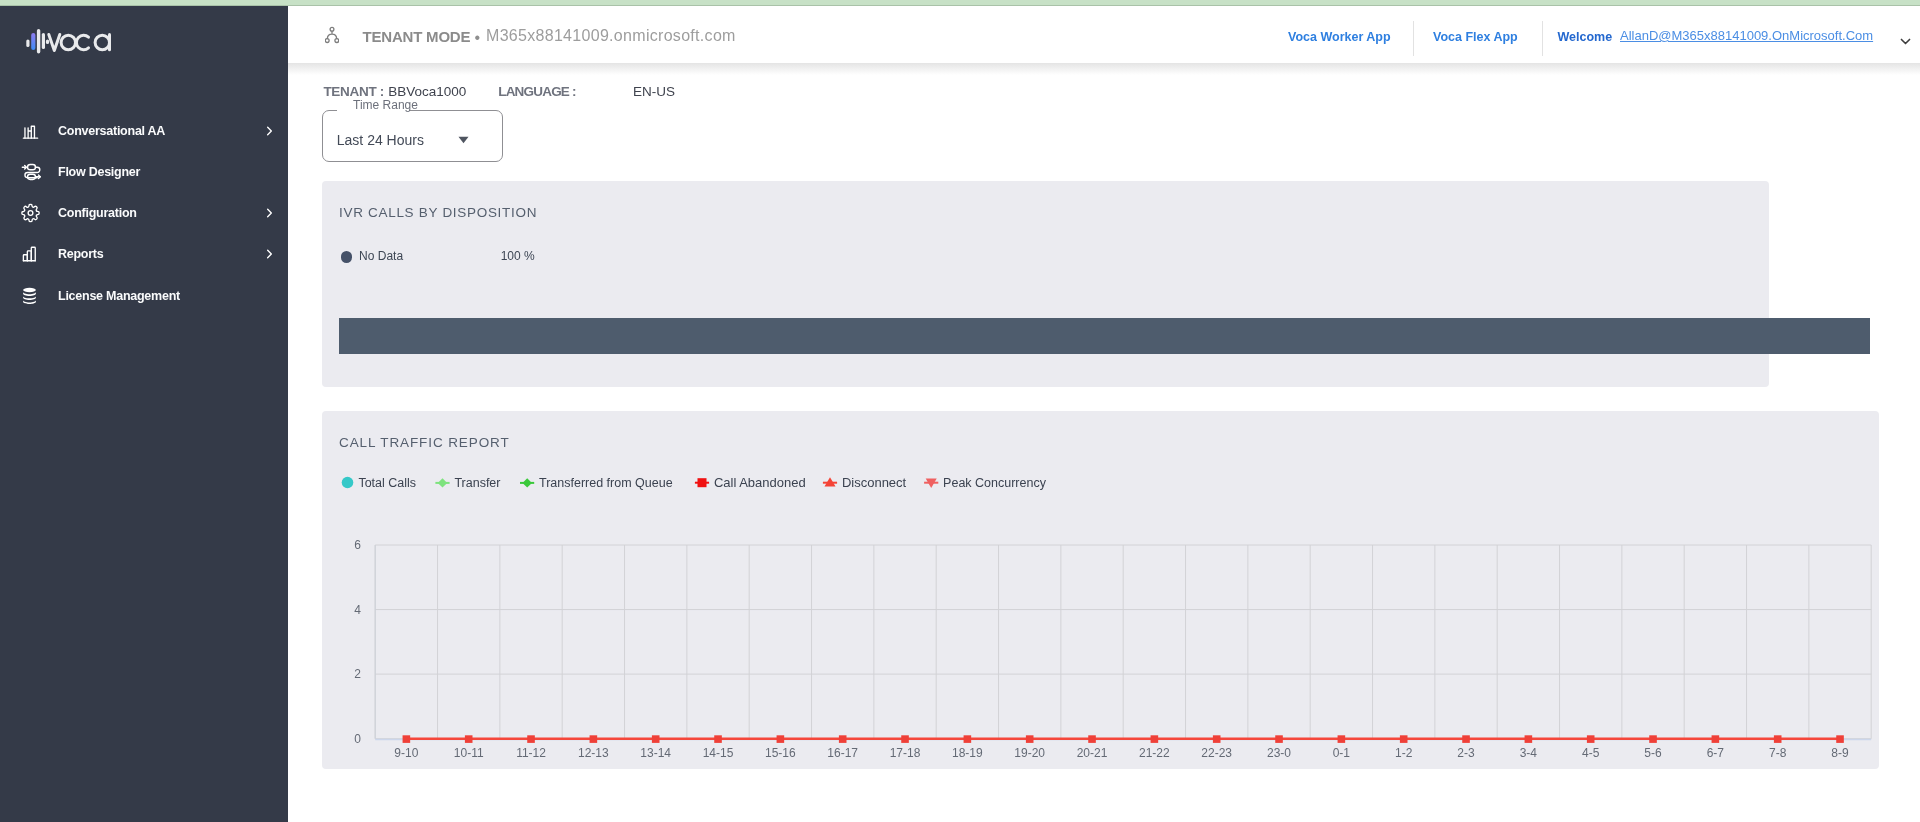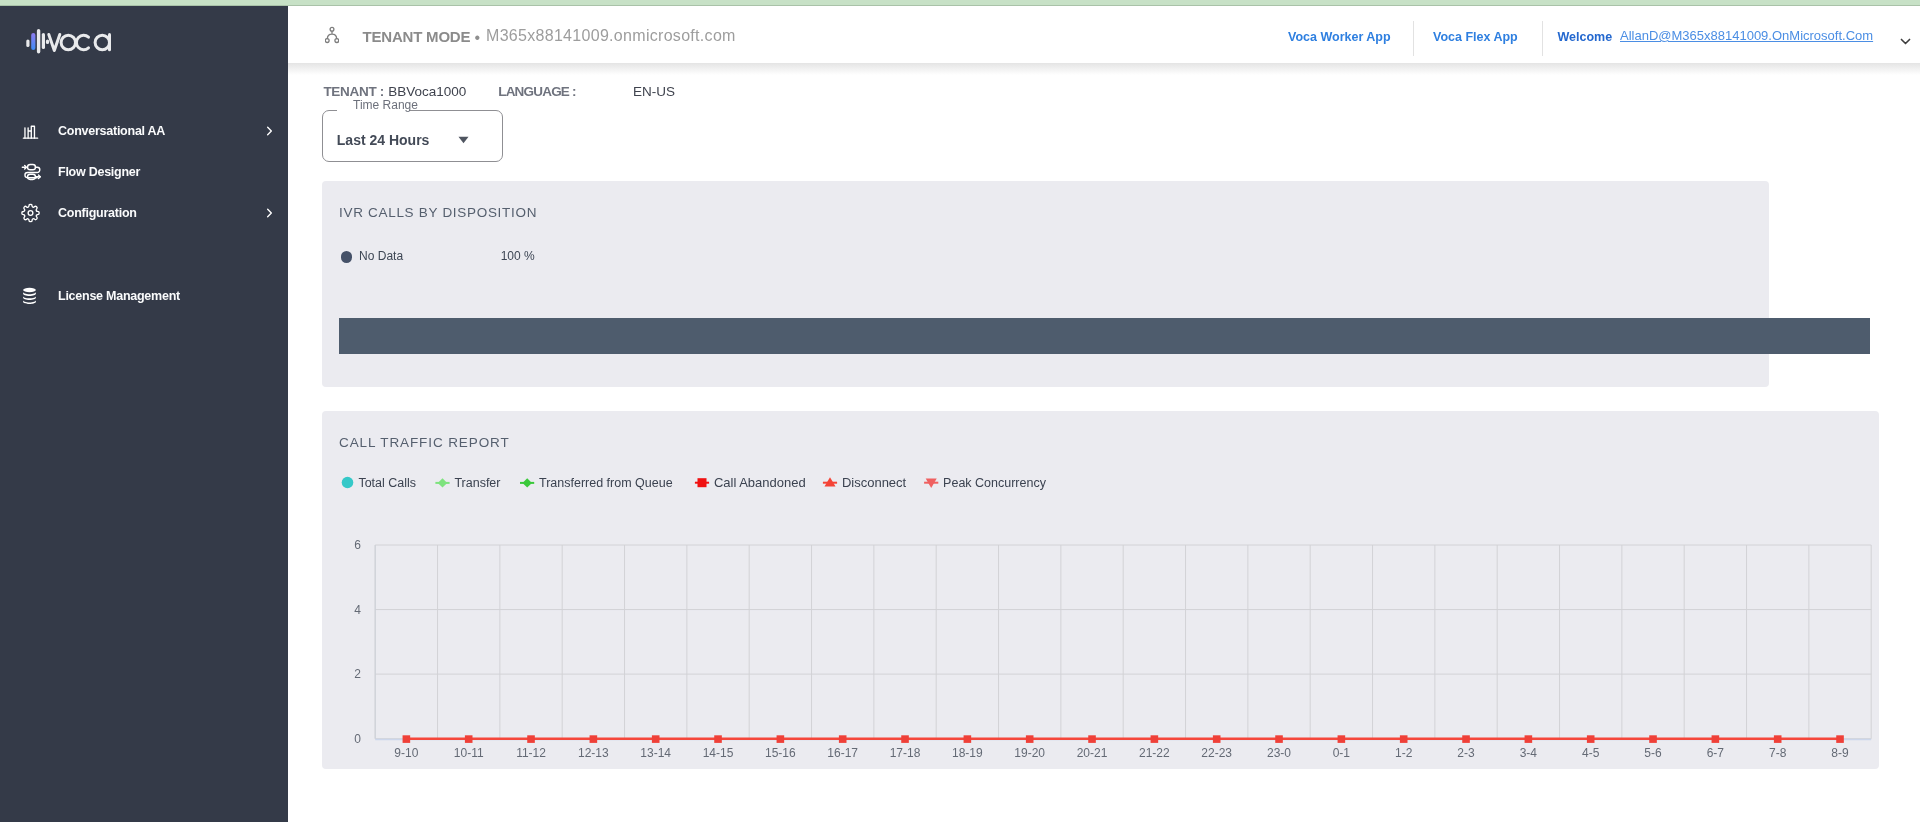--- a/index.html
+++ b/index.html
@@ -85,20 +85,32 @@
     <div class="mitem" style="top:186.5px;">
       <svg class="ic" width="19" height="19" viewBox="0 0 24 24" fill="none" stroke="#fff" stroke-width="1.7" stroke-linecap="round" stroke-linejoin="round">
         <circle cx="12" cy="12" r="3"></circle>
         <path d="M19.4 15a1.65 1.65 0 0 0 .33 1.82l.06.06a2 2 0 0 1-2.83 2.83l-.06-.06a1.65 1.65 0 0 0-1.82-.33 1.65 1.65 0 0 0-1 1.51V21a2 2 0 0 1-4 0v-.09A1.65 1.65 0 0 0 9 19.4a1.65 1.65 0 0 0-1.82.33l-.06.06a2 2 0 0 1-2.83-2.83l.06-.06a1.65 1.65 0 0 0 .33-1.82 1.65 1.65 0 0 0-1.51-1H3a2 2 0 0 1 0-4h.09A1.65 1.65 0 0 0 4.6 9a1.65 1.65 0 0 0-.33-1.82l-.06-.06a2 2 0 0 1 2.83-2.83l.06.06a1.65 1.65 0 0 0 1.82.33H9a1.65 1.65 0 0 0 1-1.51V3a2 2 0 0 1 4 0v.09a1.65 1.65 0 0 0 1 1.51 1.65 1.65 0 0 0 1.82-.33l.06-.06a2 2 0 0 1 2.83 2.83l-.06.06a1.65 1.65 0 0 0-.33 1.82V9a1.65 1.65 0 0 0 1.51 1H21a2 2 0 0 1 0 4h-.09a1.65 1.65 0 0 0-1.51 1z"></path>
       </svg>
       <span class="txt">Configuration</span>
       <svg class="chev" width="11" height="11" viewBox="0 0 12 12" fill="none" stroke="#fff" stroke-width="1.5" stroke-linecap="round" stroke-linejoin="round">
           <path d="M4 2l4 4-4 4"></path>
         </svg>
     </div>
+    <div class="mitem" style="top:227.8px;">
+      <svg class="ic" width="19" height="19" viewBox="0 0 24 24" fill="none" stroke="#fff" stroke-width="1.7" stroke-linecap="round" stroke-linejoin="round">
+        <path d="M3 20.5V14a1 1 0 0 1 1-1h3a1 1 0 0 1 1 1v6.5"></path>
+        <path d="M8 20.5V9a1 1 0 0 1 1-1h3a1 1 0 0 1 1 1v11.5"></path>
+        <path d="M13 20.5V4.5a1 1 0 0 1 1-1h3a1 1 0 0 1 1 1v16"></path>
+        <path d="M3 20.5h15"></path>
+      </svg>
+      <span class="txt">Reports</span>
+      <svg class="chev" width="11" height="11" viewBox="0 0 12 12" fill="none" stroke="#fff" stroke-width="1.5" stroke-linecap="round" stroke-linejoin="round">
+          <path d="M4 2l4 4-4 4"></path>
+        </svg>
+    </div>
     <div class="mitem" style="top:269.1px;">
       <svg class="ic" width="17" height="19" viewBox="0 0 24 26" fill="#fff" stroke="none">
         <ellipse cx="12" cy="4.5" rx="9" ry="3.2"></ellipse>
         <path d="M3 7.5c0 1.7 4 3.1 9 3.1s9-1.4 9-3.1v2.3c0 1.7-4 3.1-9 3.1s-9-1.4-9-3.1z"></path>
         <path d="M3 13.2c0 1.7 4 3.1 9 3.1s9-1.4 9-3.1v2.3c0 1.7-4 3.1-9 3.1s-9-1.4-9-3.1z"></path>
         <path d="M3 18.9c0 1.7 4 3.1 9 3.1s9-1.4 9-3.1v2.1c0 1.8-4 3.2-9 3.2s-9-1.4-9-3.2z"></path>
       </svg>
       <span class="txt">License Management</span>
     </div>
   </div>
@@ -127,21 +139,21 @@
   <div class="abs" id="topshadow"></div>
 
   <span class="abs" style="left:323.4px; top:84px; font-size:13.5px; font-weight:bold; color:#6f737e; letter-spacing:-0.3px;">TENANT :</span>
   <span class="abs" style="left:388.3px; top:84px; font-size:13.5px; color:#3f434e;">BBVoca1000</span>
   <span class="abs" style="left:498.2px; top:84px; font-size:13.5px; font-weight:bold; color:#6f737e; letter-spacing:-0.8px;">LANGUAGE :</span>
   <span class="abs" style="left:585px; top:84px; font-size:13.5px; color:#3f434e;margin-left:48px;">EN-US</span>
 
   <div class="abs" style="left:322px; top:110.4px; width:180.5px; height:52px; border:1.3px solid #8f8f93; border-radius:7px;"></div>
   <div class="abs" style="left:337px; top:109px; width:72px; height:4px; background:#fff;"></div>
   <span class="abs" style="left:341px; top:99px; font-size:12px; color:#6c707b;margin-left:12px;">Time Range</span>
-  <span class="abs" style="left:336.8px; top:132px; font-size:14px; color:#434a57;font-weight:bold;">Last 24 Hours</span>
+  <span class="abs" style="left:336.8px; top:132px; font-size:14px; color:#434a57;">Last 24 Hours</span>
   <svg class="abs" style="left:457.5px; top:135.7px;" width="11" height="8" viewBox="0 0 11 8">
       <path d="M0.5 0.8l5 6.4 5-6.4z" fill="#4f5560"></path>
     </svg>
 
   <div class="abs card" style="left:322px; top:181px; width:1447px; height:206px;">
     <div class="abs ctitle" style="left:17px; top:23.5px;">IVR CALLS BY DISPOSITION</div>
     <div class="abs" style="left:18.5px; top:70.4px; width:11.7px; height:11.7px; border-radius:50%; background:#455168;"></div>
     <span class="abs" style="left:37.1px; top:69.2px; font-size:12px; color:#3d4654;">No Data</span>
     <span class="abs" style="left:178.7px; top:69.2px; font-size:12px; color:#3d4654;">100 %</span>
     <div class="abs" style="left:17px; top:136.5px; width:1531px; height:36px; background:#4e5c6d;"></div>

